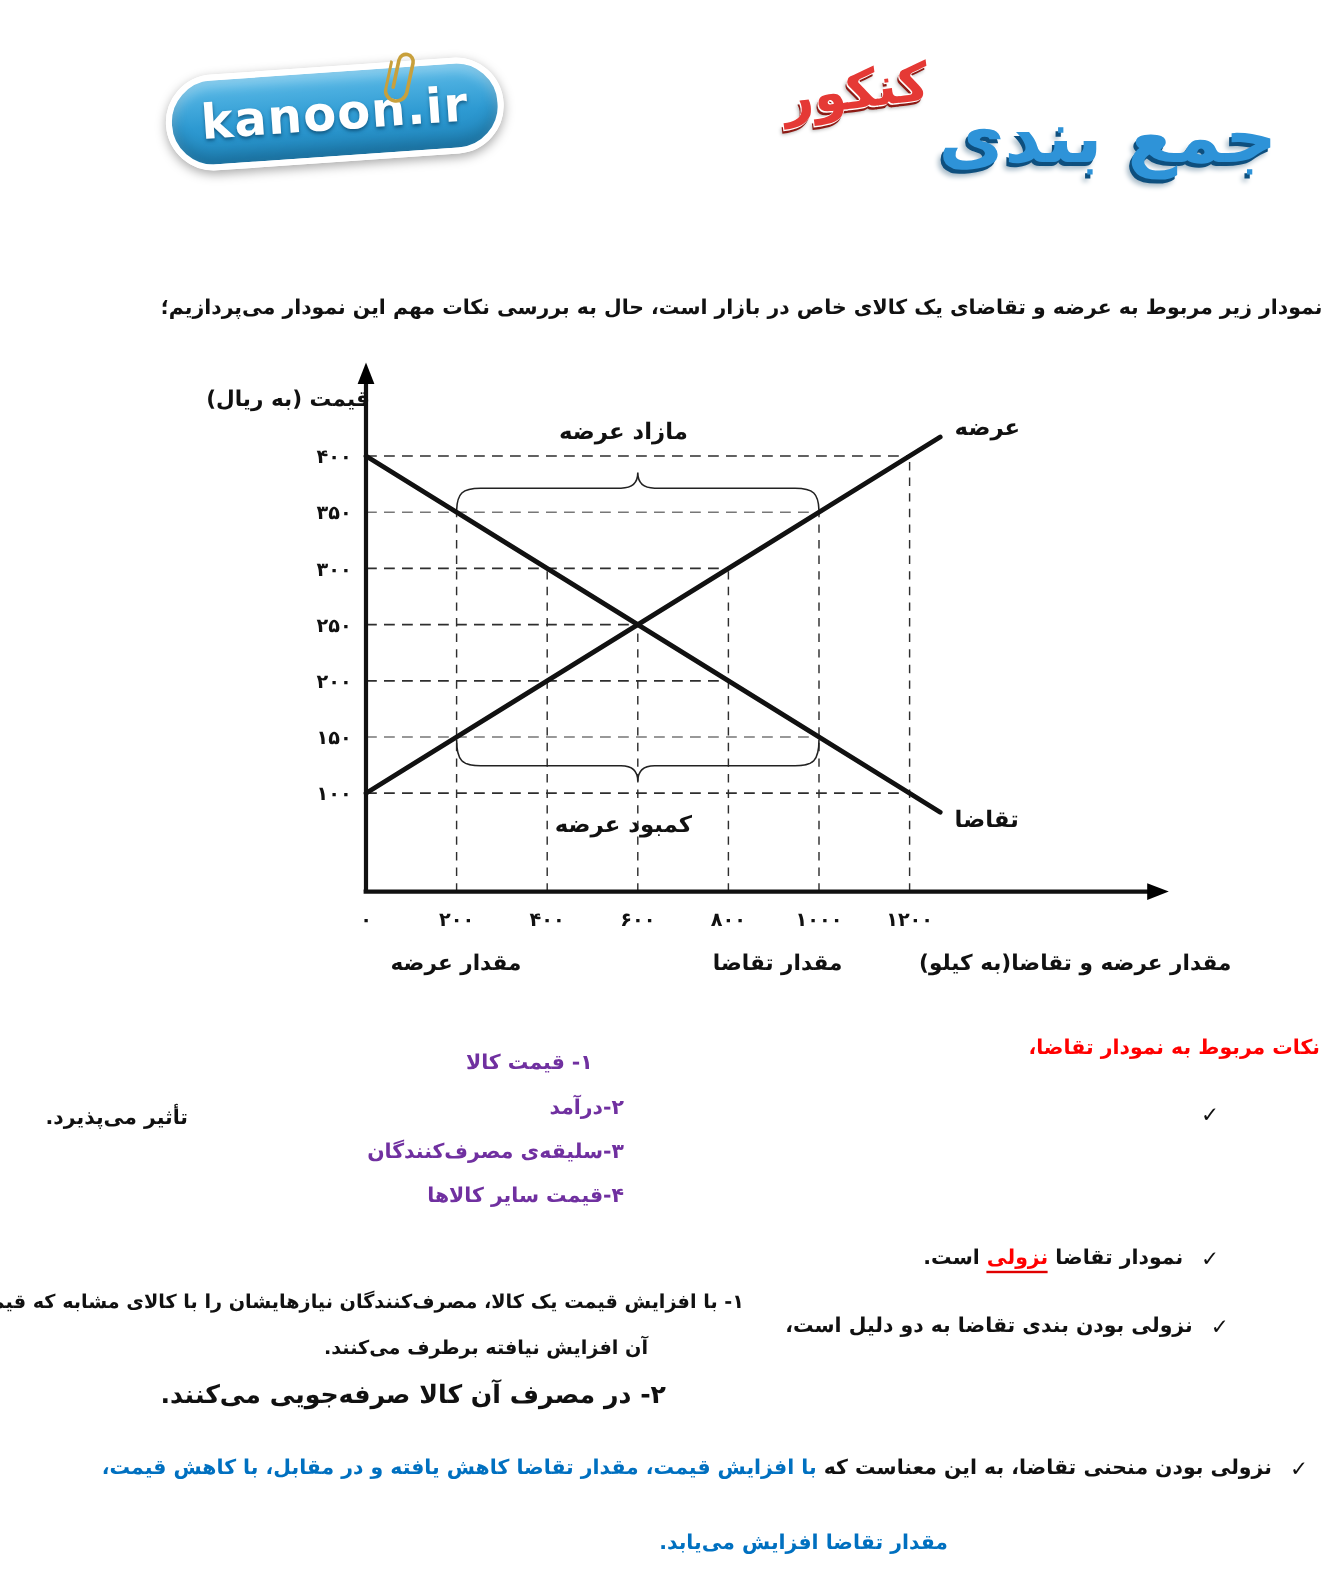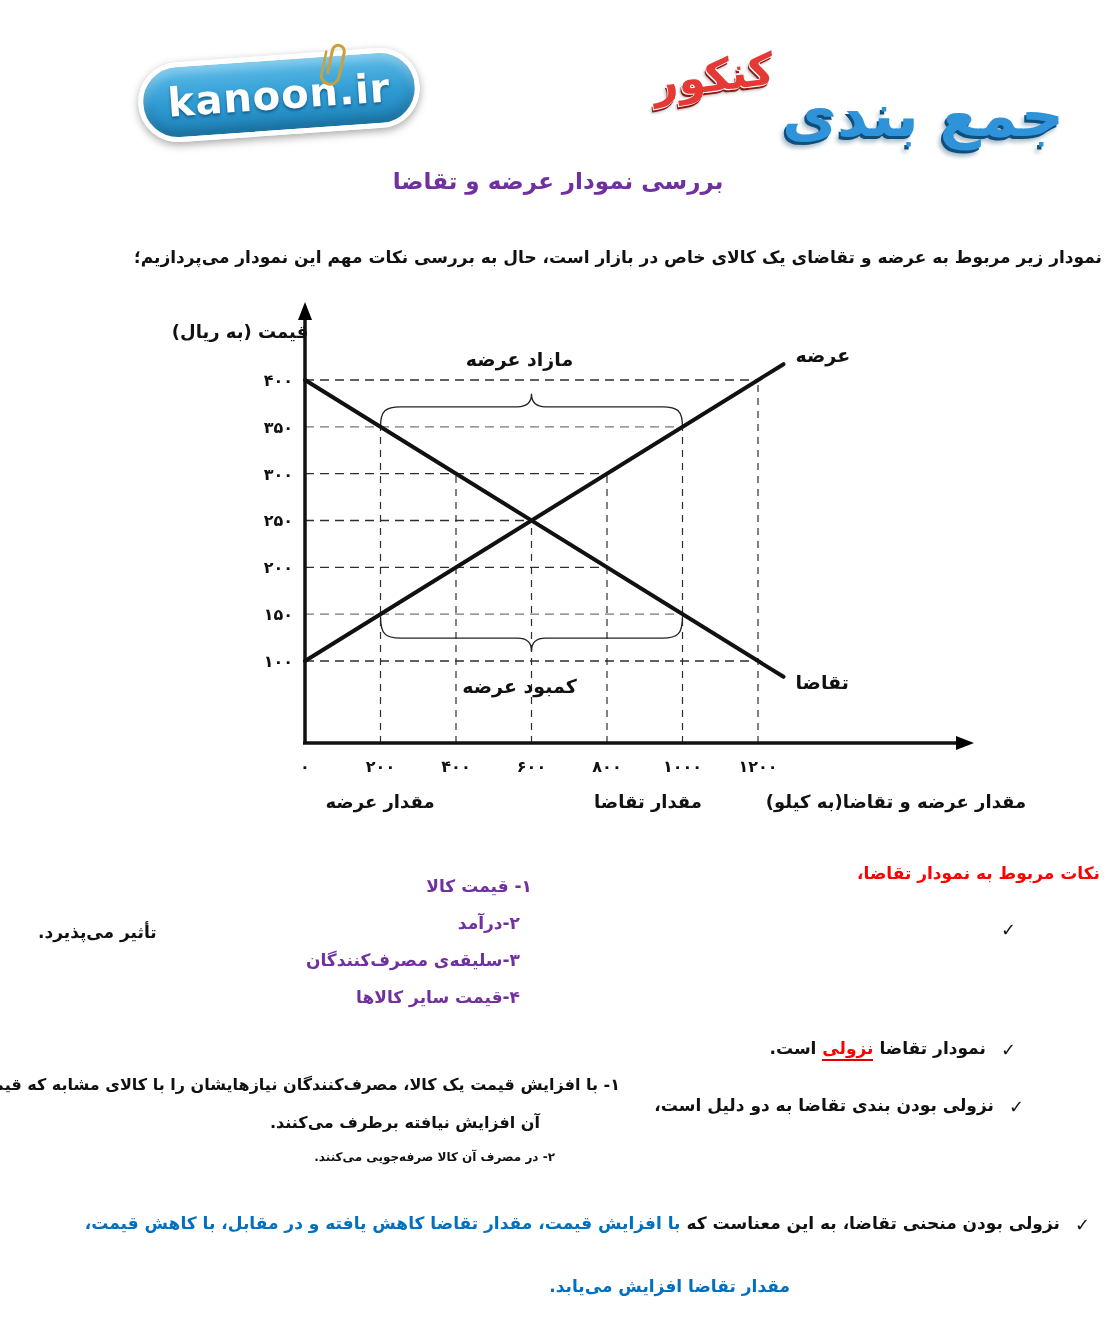--- a/index.html
+++ b/index.html
@@ -66,21 +66,20 @@
     </div>
   </div>
   <div class="clip">
     <svg width="26" height="50" viewBox="0 0 26 50">
       <path d="M7 34 V11 a6 6 0 0 1 12 0 V36 a9 9 0 0 1 -18 0 V14" fill="none" stroke="#C8A03C" stroke-width="3" stroke-linecap="round"></path>
     </svg>
   </div>
   <div class="brand-red">کنکور</div>
   <div class="brand-blue">جمع بندی</div>
 
-  <div class="title">بررسی نمودار عرضه و تقاضا</div>
   <div class="intro">نمودار زیر مربوط به عرضه و تقاضای یک کالای خاص در بازار است، حال به بررسی نکات مهم این نمودار می‌پردازیم؛</div>
 
   <div id="chart">
     <svg id="chart-svg" width="940" height="545" viewBox="0 0 940 545" xmlns="http://www.w3.org/2000/svg">
         <line x1="135" y1="81.99900000000002" x2="588" y2="81.99900000000002" class="dash"></line>
         <line x1="135" y1="128.8325" x2="512.5" y2="128.8325" class="dashlt"></line>
         <line x1="135" y1="175.666" x2="437" y2="175.666" class="dash"></line>
         <line x1="135" y1="222.4995" x2="361.5" y2="222.4995" class="dash"></line>
         <line x1="135" y1="269.33299999999997" x2="437" y2="269.33299999999997" class="dash"></line>
         <line x1="135" y1="316.1665" x2="512.5" y2="316.1665" class="dashlt"></line>
@@ -123,39 +122,39 @@
         <text x="726" y="510" text-anchor="middle" class="cap">مقدار عرضه و تقاضا(به کیلو)</text>
       </svg>
   </div>
 
   <div class="note-heading">نکات مربوط به نمودار تقاضا،</div>
 
   <div class="note" style="top:918px;right:100px;">
     <span class="chk">✓</span>
   </div>
 
-  <div class="factor" style="top:876px;right:584px;">۱- قیمت کالا</div>
+  <div class="factor" style="top:876px;right:622px;">۱- قیمت کالا</div>
   <div class="factor" style="top:913px;right:596px;">۲-درآمد</div>
   <div class="factor" style="top:950px;right:596px;">۳-سلیقه‌ی مصرف‌کنندگان</div>
   <div class="factor" style="top:987px;right:596px;">۴-قیمت سایر کالاها</div>
 
   <div class="abs" style="top:922px;left:38px;">تأثیر می‌پذیرد.</div>
 
   <div class="note" style="top:1038px;right:100px;">
     <span class="chk">✓</span>
     <span><span>نمودار تقاضا </span><span class="redw">نزولی</span><span> است.</span></span>
   </div>
 
   <div class="abs" style="top:1075px;right:496px;font-size:16px;">۱- با افزایش قیمت یک کالا، مصرف‌کنندگان نیازهایشان را با کالای مشابه که قیمت</div>
   <div class="note" style="top:1095px;right:92px;">
     <span class="chk">✓</span>
     <span>نزولی بودن بندی تقاضا به دو دلیل است،</span>
   </div>
   <div class="abs" style="top:1113px;right:576px;font-size:16px;">آن افزایش نیافته برطرف می‌کنند.</div>
-  <div class="abs" style="top:1150px;right:561px;font-size:12px;">۲- در مصرف آن کالا صرفه‌جویی می‌کنند.</div>
+  <div class="abs" style="top:1150px;right:561px;font-size:21px;">۲- در مصرف آن کالا صرفه‌جویی می‌کنند.</div>
 
   <div class="note" style="top:1213px;right:26px;width:1074px;">
     <span class="chk">✓</span>
     <span class="wrapnote"><span>نزولی بودن منحنی تقاضا، به این معناست که </span><span class="blue">با افزایش قیمت، مقدار تقاضا کاهش یافته و در مقابل، با کاهش قیمت،</span></span>
   </div>
   <div class="abs blue" style="top:1276px;right:326px;">مقدار تقاضا افزایش می‌یابد.</div>
 
 </div>
 
 </body></html>

